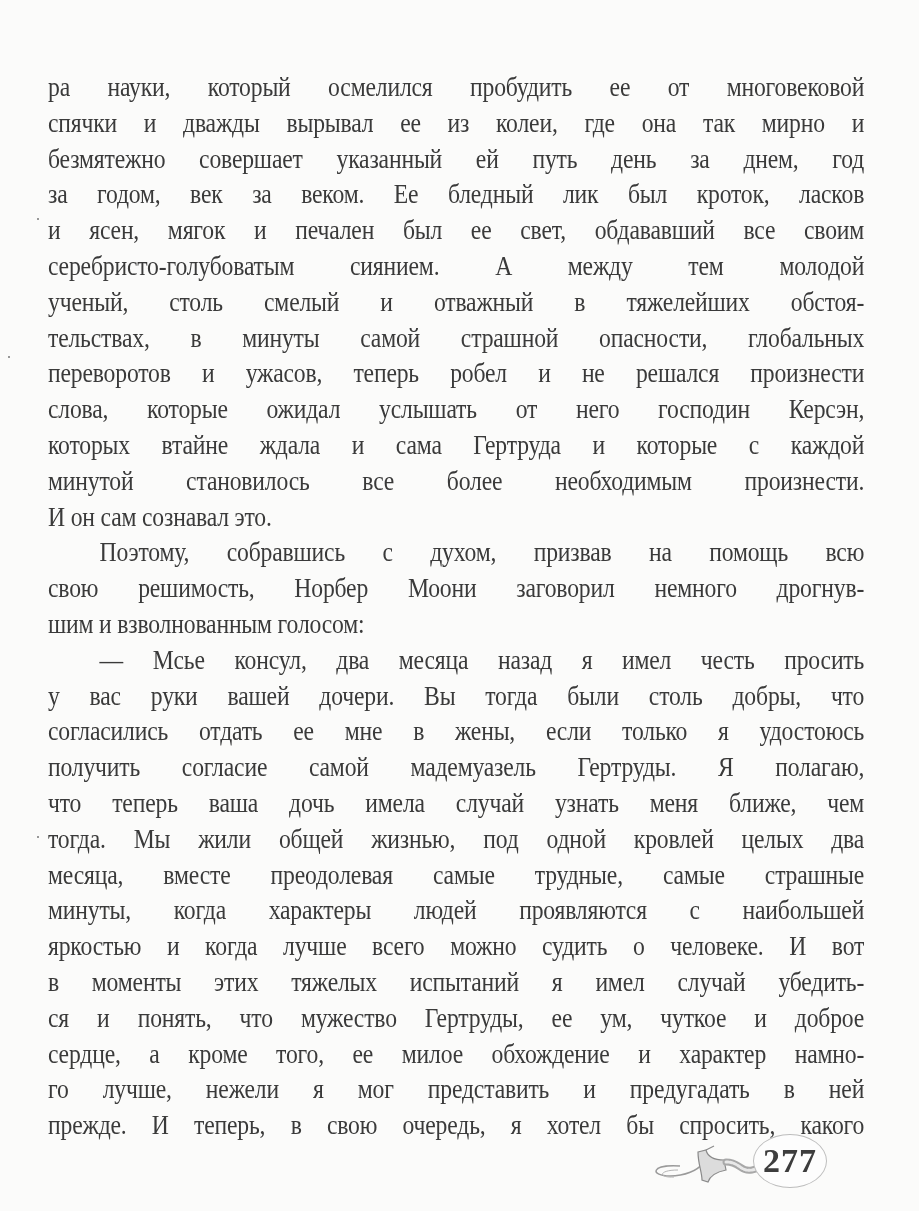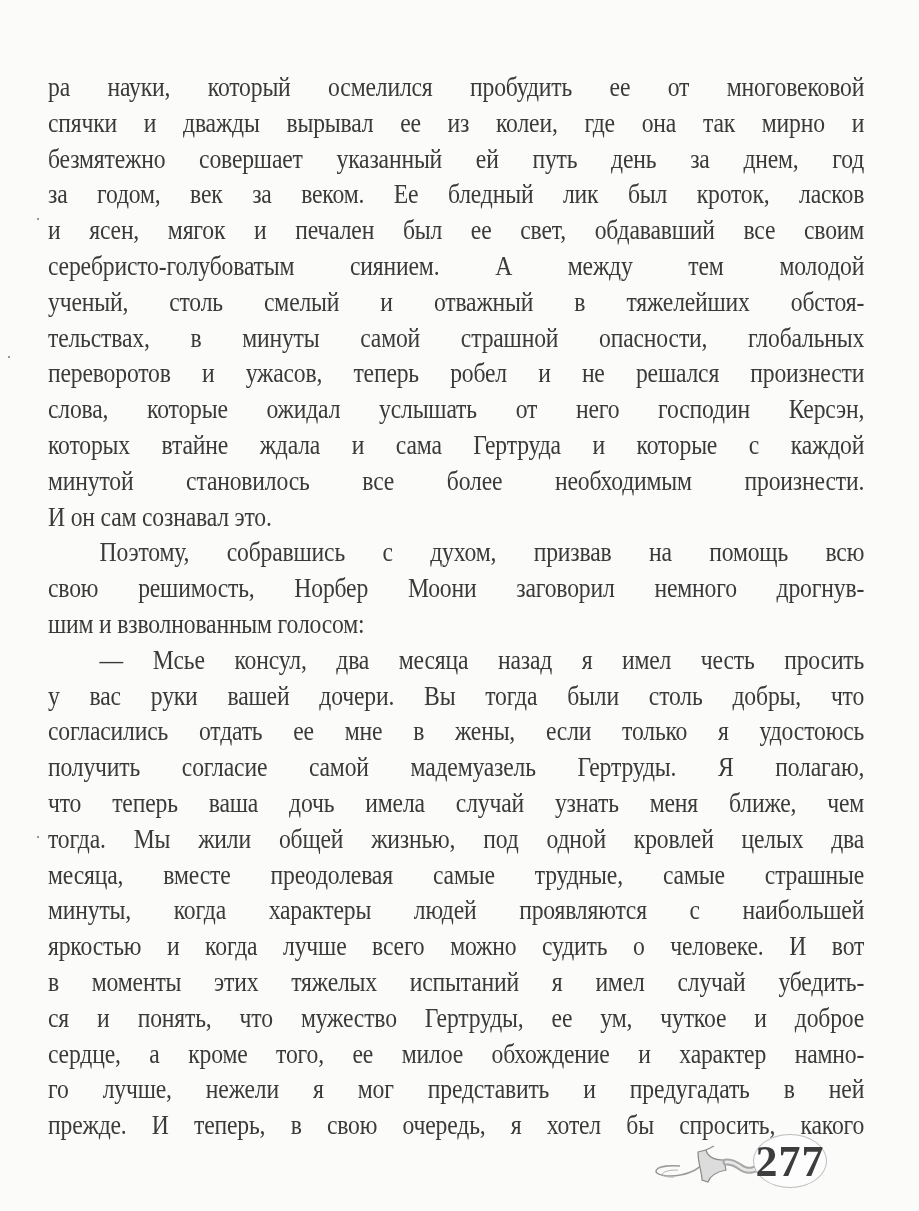--- a/index.html
+++ b/index.html
@@ -33,21 +33,21 @@
   .speck { position: absolute; width: 2px; height: 2px; background: #777; border-radius: 50%; }
   .folio {
     position: absolute; left: 640px; top: 1120px; width: 240px; height: 80px;
   }
   .folio-number {
     position: absolute; left: 113px; top: 14px;
     width: 72px; height: 52px;
     border: 1px solid #bdbdbd; border-radius: 50%;
     background: #fdfdfd;
     font-family: "Liberation Serif", serif;
-    font-weight: bold; font-size: 44px; color: #3d3d3d;
+    font-weight: bold; font-size: 34px; color: #3d3d3d;
     display: flex; align-items: center; justify-content: center;
     letter-spacing: 1px;
   }
 </style>
 </head>
 <body>
 
 <div class="page-text">
 
   <span class="line">ра науки, который осмелился пробудить ее от многовековой</span>

